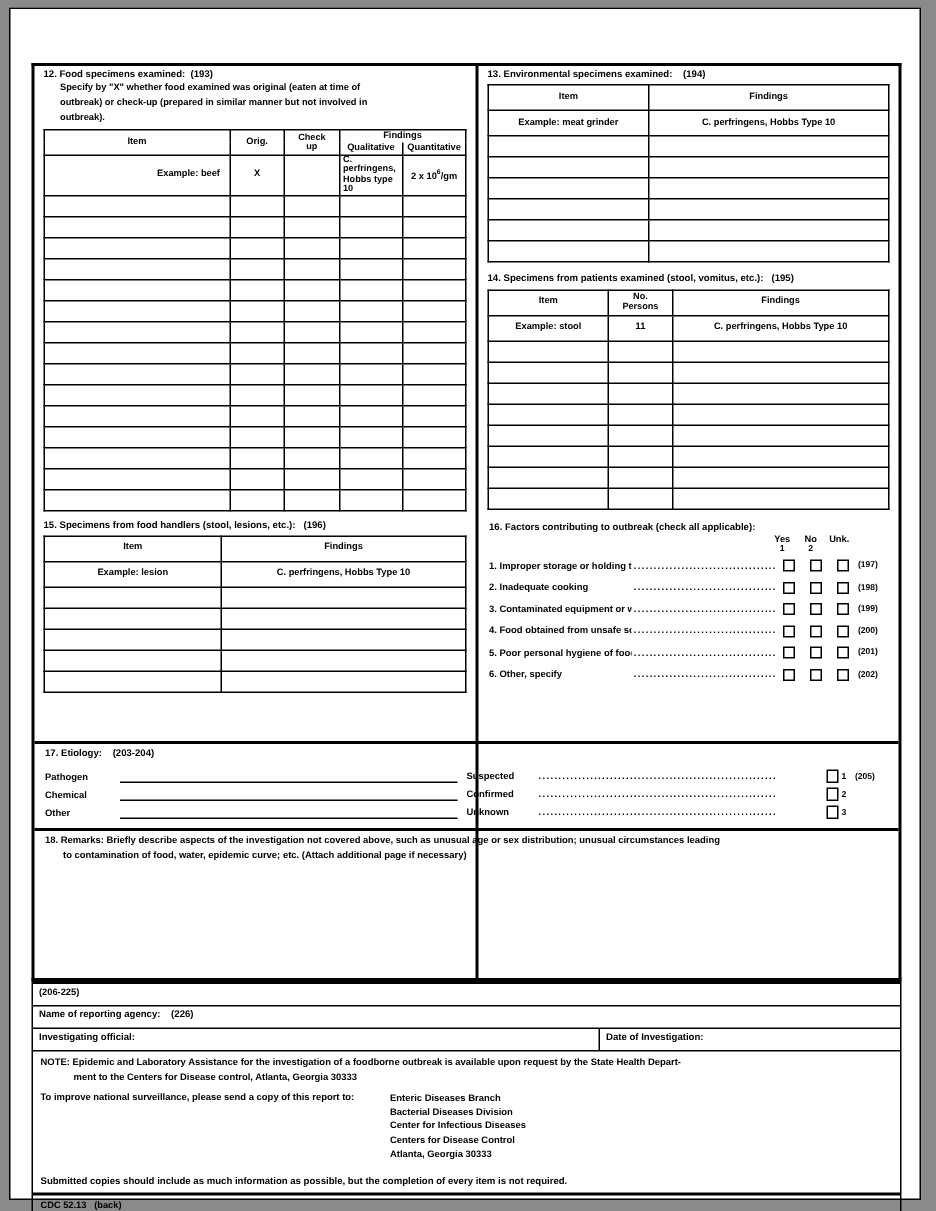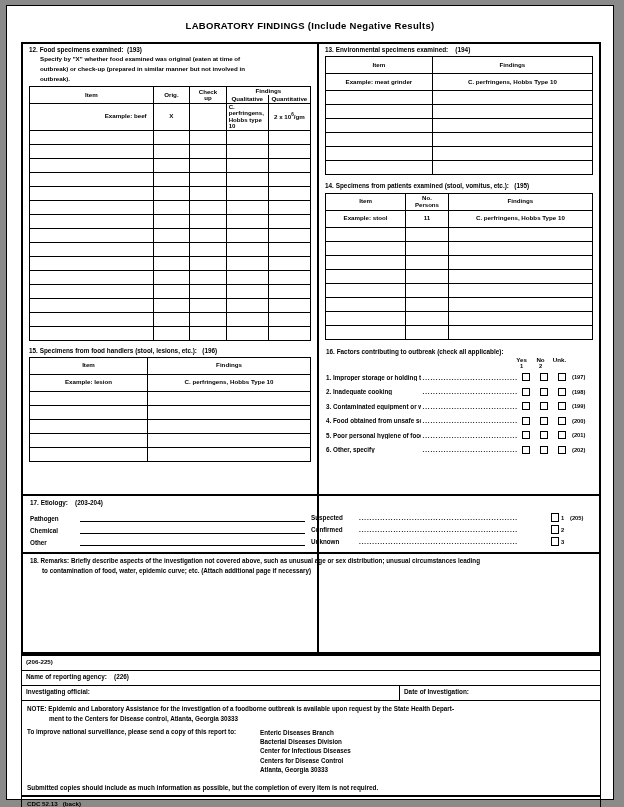--- a/index.html
+++ b/index.html
@@ -125,21 +125,20 @@
   .addr { line-height:1.5; }
   .submit { padding:9px 5px 4px 5px; font-size:6.4px; font-weight:bold; border-bottom:2px solid #000;}
   .footer { padding:2px 5px; font-size:6.2px; font-weight:bold; line-height:1.5; }
   .sup { font-size:4.6px; vertical-align:super; }
 </style>
 </head>
 <body>
 
 <div class="page">
 
-  <div class="title">LABORATORY FINDINGS (Include Negative Results)</div>
   <div class="rule-top"></div>
 
   <div class="frame">
     <div class="vdiv"></div>
 
     <div class="col-left">
 
       <div class="sec">
         <div class="sec-head">
           <span>12. Food specimens examined:</span>

